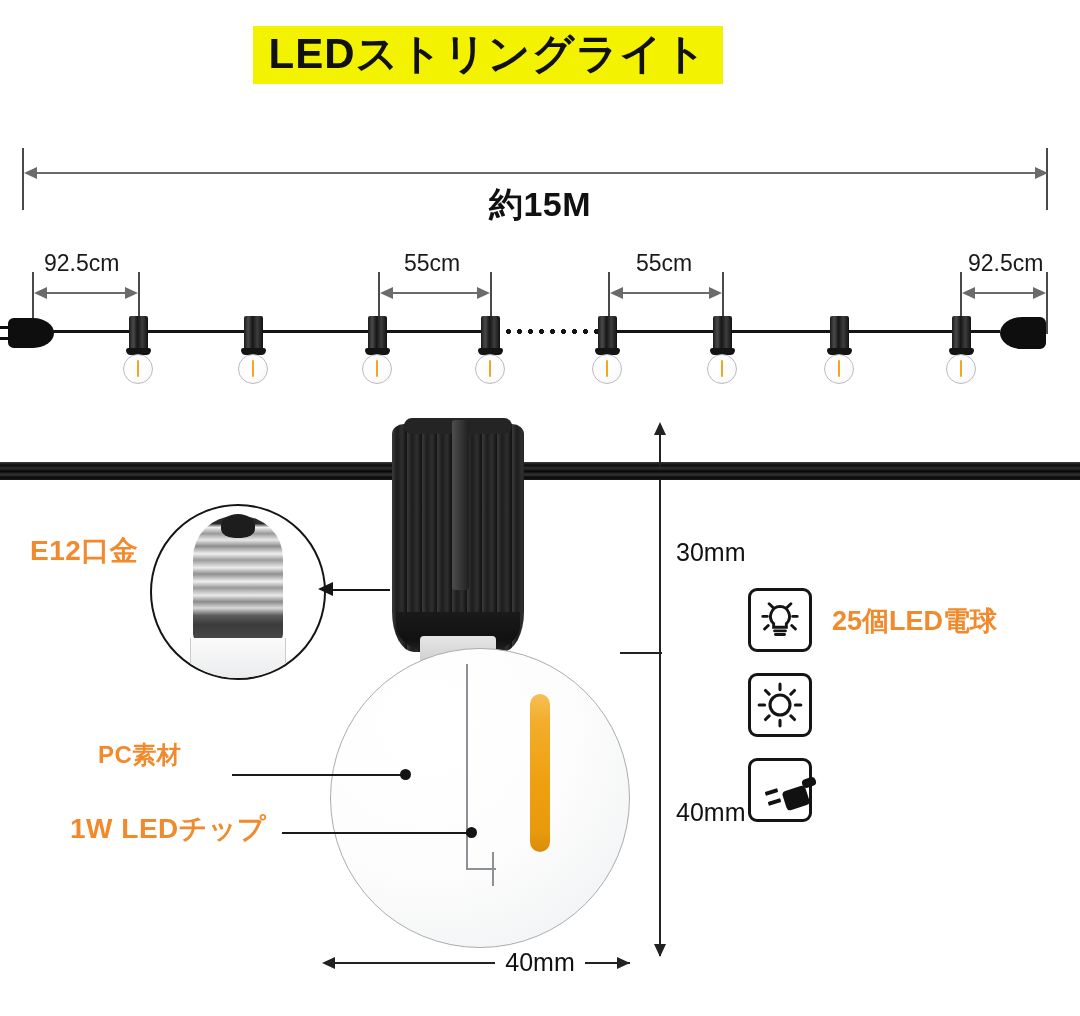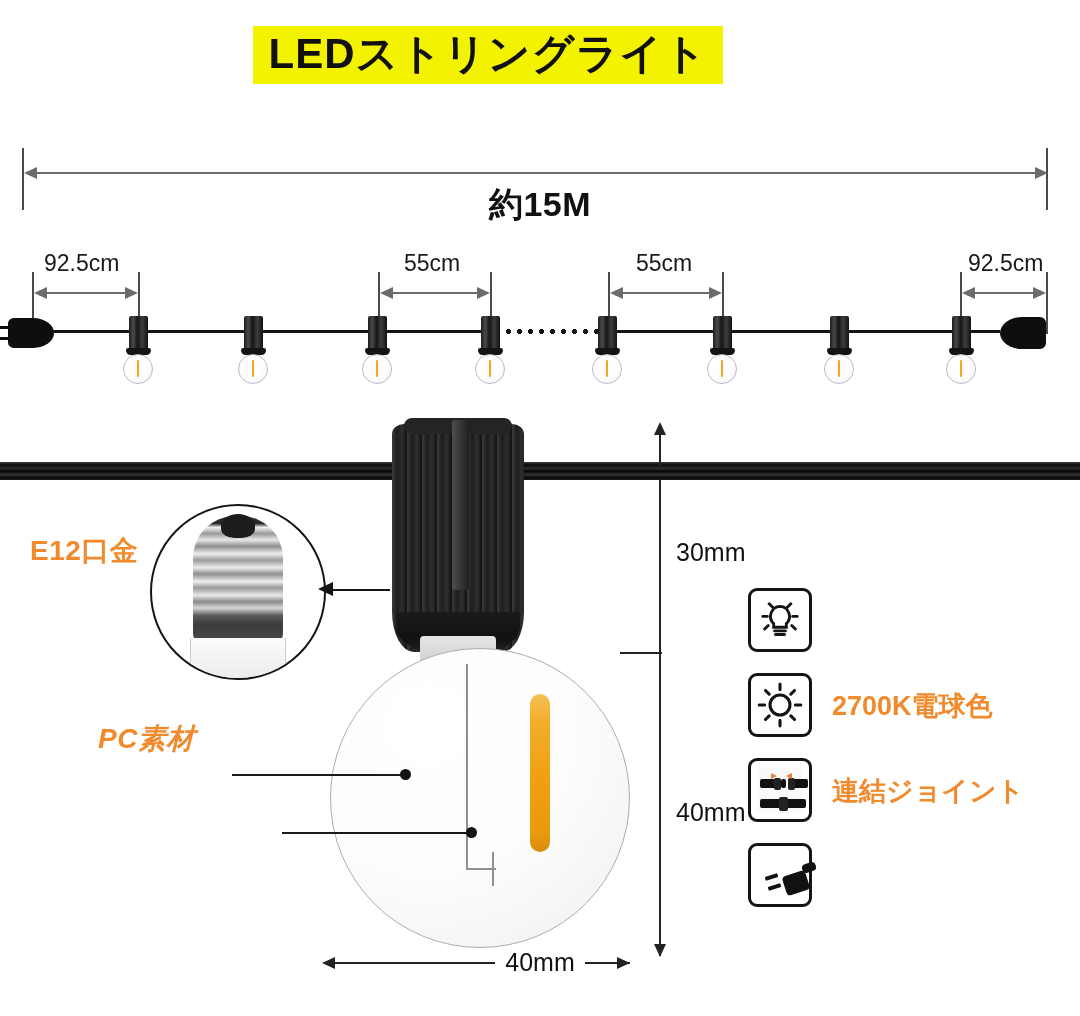--- a/index.html
+++ b/index.html
@@ -347,26 +347,27 @@
   </div>
   <div class="holder-skirt"></div>
 
   <div class="bigbulb-neck"></div>
   <div class="bigbulb"></div>
   <div class="bigbulb-fil"></div>
   <div class="fil-stem" style="left:466px; top:664px; height:206px;"></div>
   <div class="fil-wire" style="left:466px; top:868px; width:30px;"></div>
   <div class="fil-stem" style="left:492px; top:852px; height:34px;"></div>
 
-  <div class="callout" style="left:98px; top:722px; font-size:28px;font-style:italic;">
+  <div class="callout" style="left:98px; top:740px; font-size:24px;">
     <div>PC素材</div>
   </div>
   <div class="leader" style="left:232px; top:774px; width:174px;"></div>
   <div class="leader-dot" style="left:400px; top:769px;"></div>
 
+  <div class="callout" style="left:70px; top:812px; font-size:28px;">1W LEDチップ</div>
   <div class="leader" style="left:282px; top:832px; width:190px;"></div>
   <div class="leader-dot" style="left:466px; top:827px;"></div>
 
   <div>
     <div class="arrow-u" style="left:654px; top:422px;"></div>
     <div class="vline" style="left:659px; top:434px; height:32px;"></div>
     <div class="vline" style="left:659px; top:480px; height:476px;"></div>
     <div class="hline" style="left:620px; top:652px; width:42px; background:#222;"></div>
     <div class="arrow-d" style="left:654px; top:944px;"></div>
     <div class="dim-30">30mm</div>
@@ -387,56 +388,36 @@
     <div class="feat">
       <div class="feat-box">
         <svg viewBox="0 0 64 64">
           <g stroke="#141414" stroke-width="3.2" stroke-linecap="round" fill="none">
             <path d="M24 18 L20 14 M40 18 L44 14 M18 28 L13 28 M46 28 L51 28 M19 38 L15 42 M45 38 L49 42"></path>
             <path d="M32 17 a11 11 0 0 1 7 19 l0 4 l-14 0 l0 -4 a11 11 0 0 1 7 -19 z"></path>
             <path d="M26 44 l12 0 M27 48 l10 0"></path>
           </g>
         </svg>
       </div>
+      <div class="feat-label">25個LED電球</div>
     </div>
 
     <div class="feat">
       <div class="feat-box">
         <svg viewBox="0 0 64 64">
           <g stroke="#141414" stroke-width="3.4" stroke-linecap="round" fill="none">
             <circle cx="32" cy="32" r="11"></circle>
             <path d="M32 9 L32 15 M32 49 L32 55 M9 32 L15 32 M49 32 L55 32
                      M16 16 L20 20 M44 44 L48 48 M48 16 L44 20 M20 44 L16 48"></path>
           </g>
         </svg>
       </div>
-      <div class="feat-label">2700K電球色</div>
     </div>
 
 
-    <div class="feat">
-      <div class="feat-box">
-        <div class="joint-ic">
-          <div class="joint-row" style="top:12px;">
-            <span class="jp" style="left:0;  width:17px;"></span>
-            <span class="jnut" style="left:14px;"></span>
-            <span class="jp" style="left:21px;width:5px;"></span>
-            <span class="jp" style="left:29px;width:19px;"></span>
-            <span class="jnut" style="left:28px;"></span>
-            <span class="jarrow" style="left:11px;top:-6px;border-left:6px solid #e8813b;"></span>
-            <span class="jarrow" style="left:26px;top:-6px;border-right:6px solid #e8813b;"></span>
-          </div>
-          <div class="joint-row" style="top:32px;">
-            <span class="jp" style="left:0; width:46px;"></span>
-            <span class="jnut" style="left:19px; width:9px; height:14px; top:-2px;"></span>
-          </div>
-        </div>
-      </div>
-      <div class="feat-label">連結ジョイント</div>
-    </div>
 
     <div class="feat">
       <div class="feat-box">
         <div class="plug-ic">
           <div class="plug-body"></div>
           <div class="plug-cord"></div>
           <div class="plug-blade" style="left:7px;  top:22px; transform:rotate(-18deg);"></div>
           <div class="plug-blade" style="left:10px; top:32px; transform:rotate(-18deg);"></div>
         </div>
       </div>

